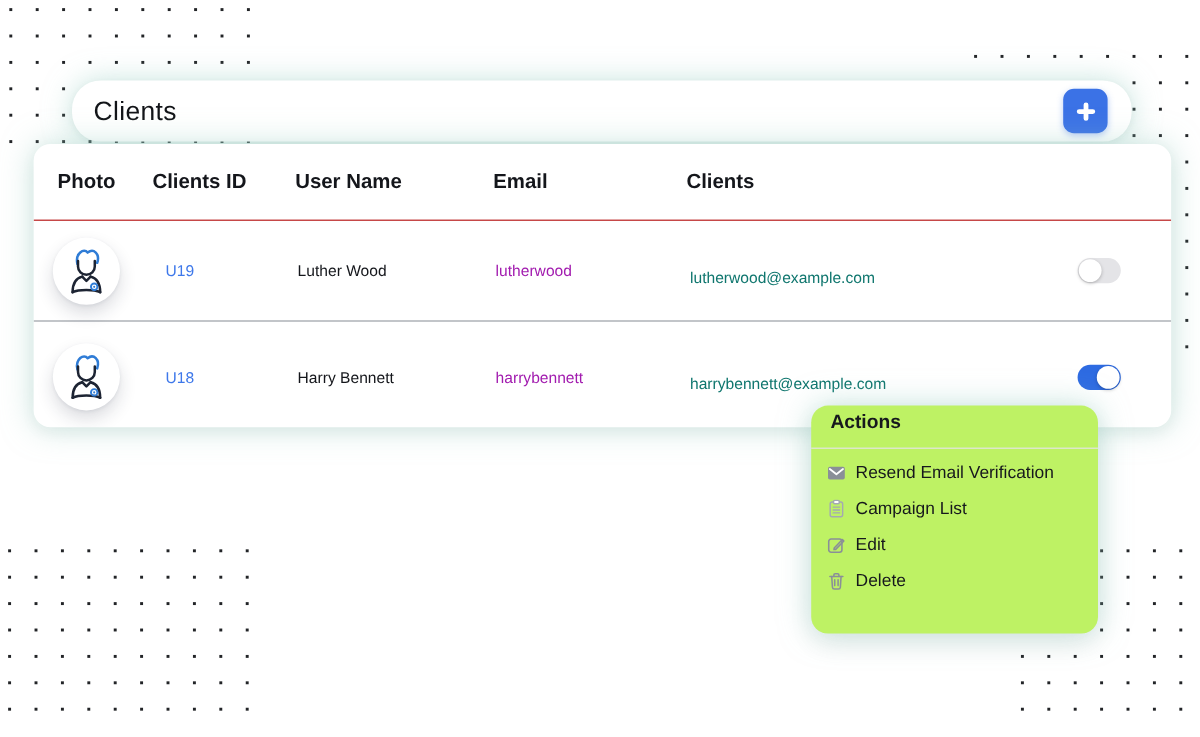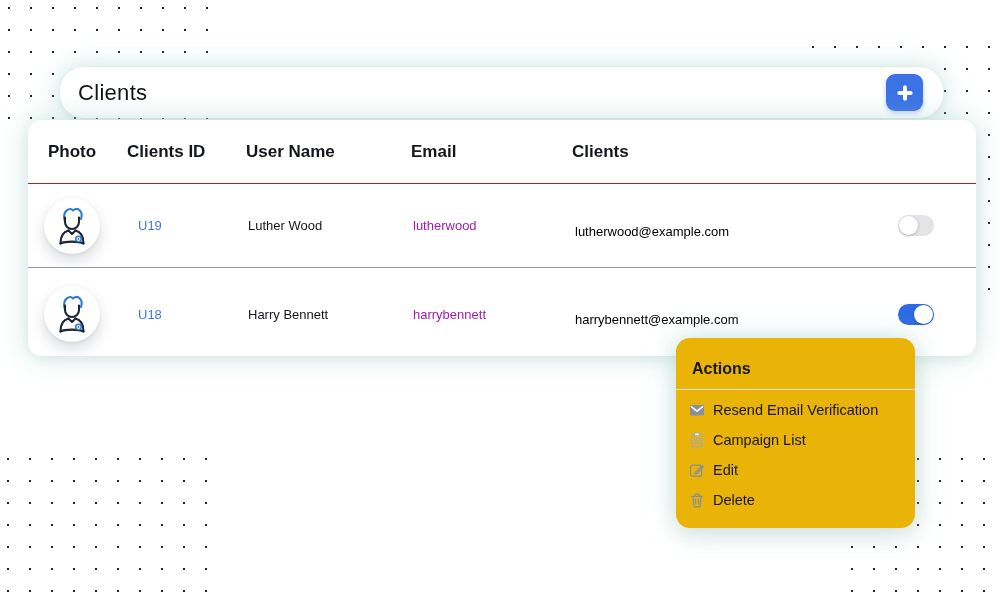--- a/index.html
+++ b/index.html
@@ -50,43 +50,43 @@
     align-items:center;
     padding:0 20px;
   }
   .t-head { height:64px; border-bottom:1px solid #b91c1c; font-size:17px; font-weight:700; color:#14161b; }
   .t-body-row { font-size:13px; }
   #row-0 { height:84px; border-bottom:1.5px solid #9aa0a6; }
   #row-1 { height:92px; }
   .cell-id   { padding-left:11px; color:#3E78EA; font-weight:500; cursor:pointer; }
   .cell-name { padding-left:2px; color:#14161b; }
   .cell-user { padding-left:2px; color:#a21caf; }
-  .cell-email{ padding-left:3px; color:#000000; cursor:pointer;margin-top:11px; }
+  .cell-email{ padding-left:3px; color:#0f766e; cursor:pointer;margin-top:11px; }
   .avatar {
     width:56px; height:56px; margin-left:-4px; border-radius:50%;
     background:#fff; display:flex; align-items:center; justify-content:center;
     box-shadow:0 7px 14px rgba(30,40,60,.16), 0 1px 3px rgba(30,40,60,.08);
   }
   
   .toggle { width:36px; height:21px; border-radius:11px; position:relative; margin-left:20px; cursor:pointer; }
   .toggle.off { background:#e4e4e7; }
   .toggle.on  { background:#2E6BE2; }
   .toggle .knob {
     position:absolute; top:1px; width:19px; height:19px; border-radius:50%;
     background:#fff; box-shadow:0 1px 3px rgba(0,0,0,.25);
   }
   .toggle.off .knob { left:1px; }
   .toggle.on  .knob { right:1px; }
 
   
   #actions-card {
     position:absolute; left:676px; top:338px; width:239px; height:190px;
-    background:#eab308; border-radius:14px; z-index:4;
+    background:#bef264; border-radius:14px; z-index:4;
     box-shadow: 0 0 26px rgba(151,205,194,.55), 0 10px 22px rgba(0,0,0,.06);
-    padding-top:22px;
+    padding-top:6px;
   }
   .actions-title { font-size:16px; font-weight:700; color:#16181d; padding:0 16px 11px; }
   .actions-divider { height:1px; background:#e4e4e4; }
   .actions-list { padding:5px 0 0; }
   .action-item {
     display:flex; align-items:flex-end; gap:8px;
     padding:7px 13px; font-size:14.5px; font-weight:500; color:#16181d; cursor:pointer;
   }
   .mi { flex:0 0 16px; display:flex; }
 </style>

